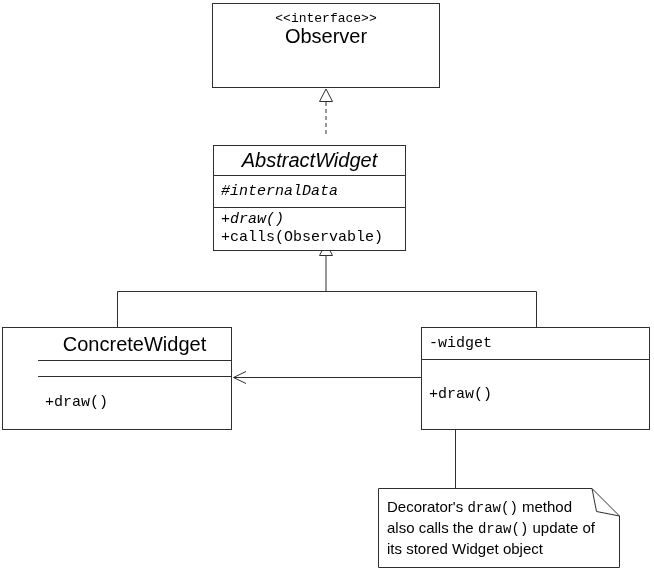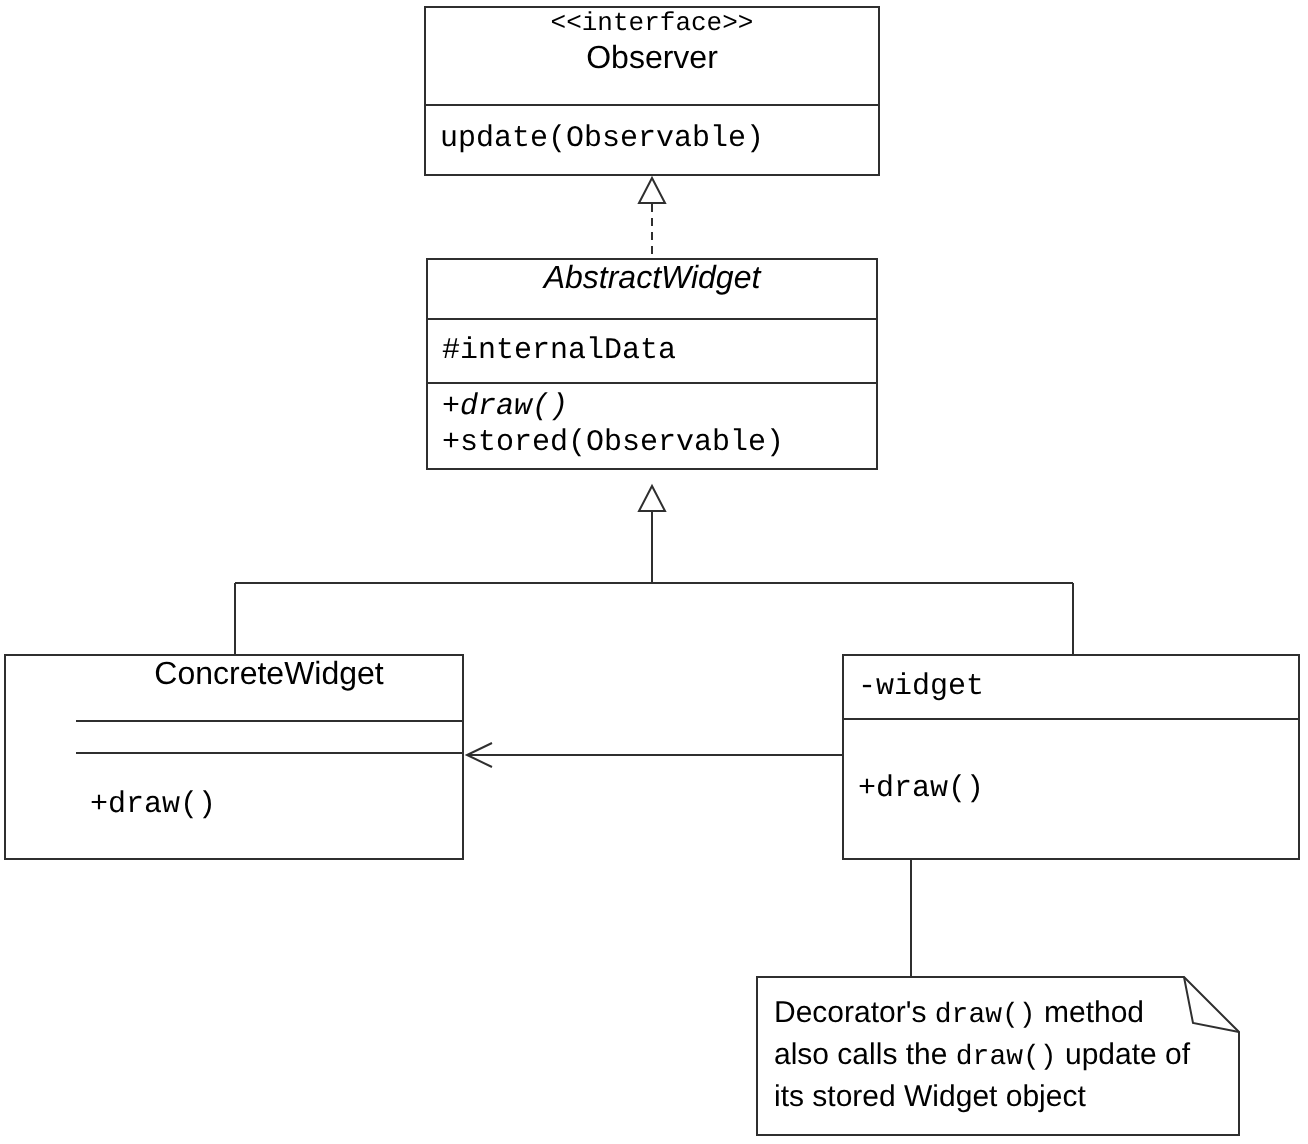--- a/index.html
+++ b/index.html
@@ -25,30 +25,30 @@
     border: 1px solid var(--line);
     display: flex;
     flex-direction: column;
   }
   .cmp { box-sizing: border-box; }
   .cmp + .cmp { border-top: 1px solid var(--line); }
   .cmp.title {
     display: flex;
     flex-direction: column;
     align-items: center;
-    justify-content: flex-start;
+    justify-content: center;
   }
   .cmp.members {
     display: flex;
     flex-direction: column;
     justify-content: center;
     padding-left: 7px;
     flex: 1;
   }
-  .classname { font-size: 16px; line-height: 19px; }
+  .classname { font-size: 20px; line-height: 19px; }
   .stereotype {
     font-family: "Liberation Mono", monospace;
     font-size: 13px;
     line-height: 16px;
   }
   .member {
     font-family: "Liberation Mono", monospace;
     font-size: 15px;
     line-height: 18px;
     white-space: pre;
@@ -97,35 +97,32 @@
       <path d="M378.5,488.5 H592 L619.5,516 V567.5 H378.5 Z" fill="#ffffff"></path>
       <path d="M592,488.5 L596.5,511.5 L619.5,516" fill="none"></path>
     </g>
   </svg>
 
   <div class="uml-class" style="left:212px; top:3px; width:228px; height:85px;">
     <div class="cmp title" style="height:48px;">
       <div class="stereotype">&lt;&lt;interface&gt;&gt;</div>
       <div class="classname">Observer</div>
     </div>
-    <div class="cmp members">
-      <div class="member">update(Observable)</div>
-    </div>
   </div>
 
-  <div class="uml-class" style="left:213px; top:129px; width:226px; height:106px;">
+  <div class="uml-class" style="left:213px; top:145px; width:193px; height:106px;">
     <div class="cmp title" style="height:29px;">
       <div class="classname italic">AbstractWidget</div>
     </div>
-    <div class="cmp members" style="flex:none; height:32px;">
+    <div class="cmp members" style="flex:none; height:32px;font-style:italic;">
       <div class="member">#internalData</div>
     </div>
     <div class="cmp members">
       <div class="member italic">+draw()</div>
-      <div class="member">+stored(Observable)</div>
+      <div class="member">+calls(Observable)</div>
     </div>
   </div>
 
   <div class="uml-class" style="left:2px; top:327px; width:230px; height:103px;padding-left:35px;">
     <div class="cmp title" style="height:32px;">
       <div class="classname">ConcreteWidget</div>
     </div>
     <div class="cmp" style="height:16px;"></div>
     <div class="cmp members">
       <div class="member">+draw()</div>

